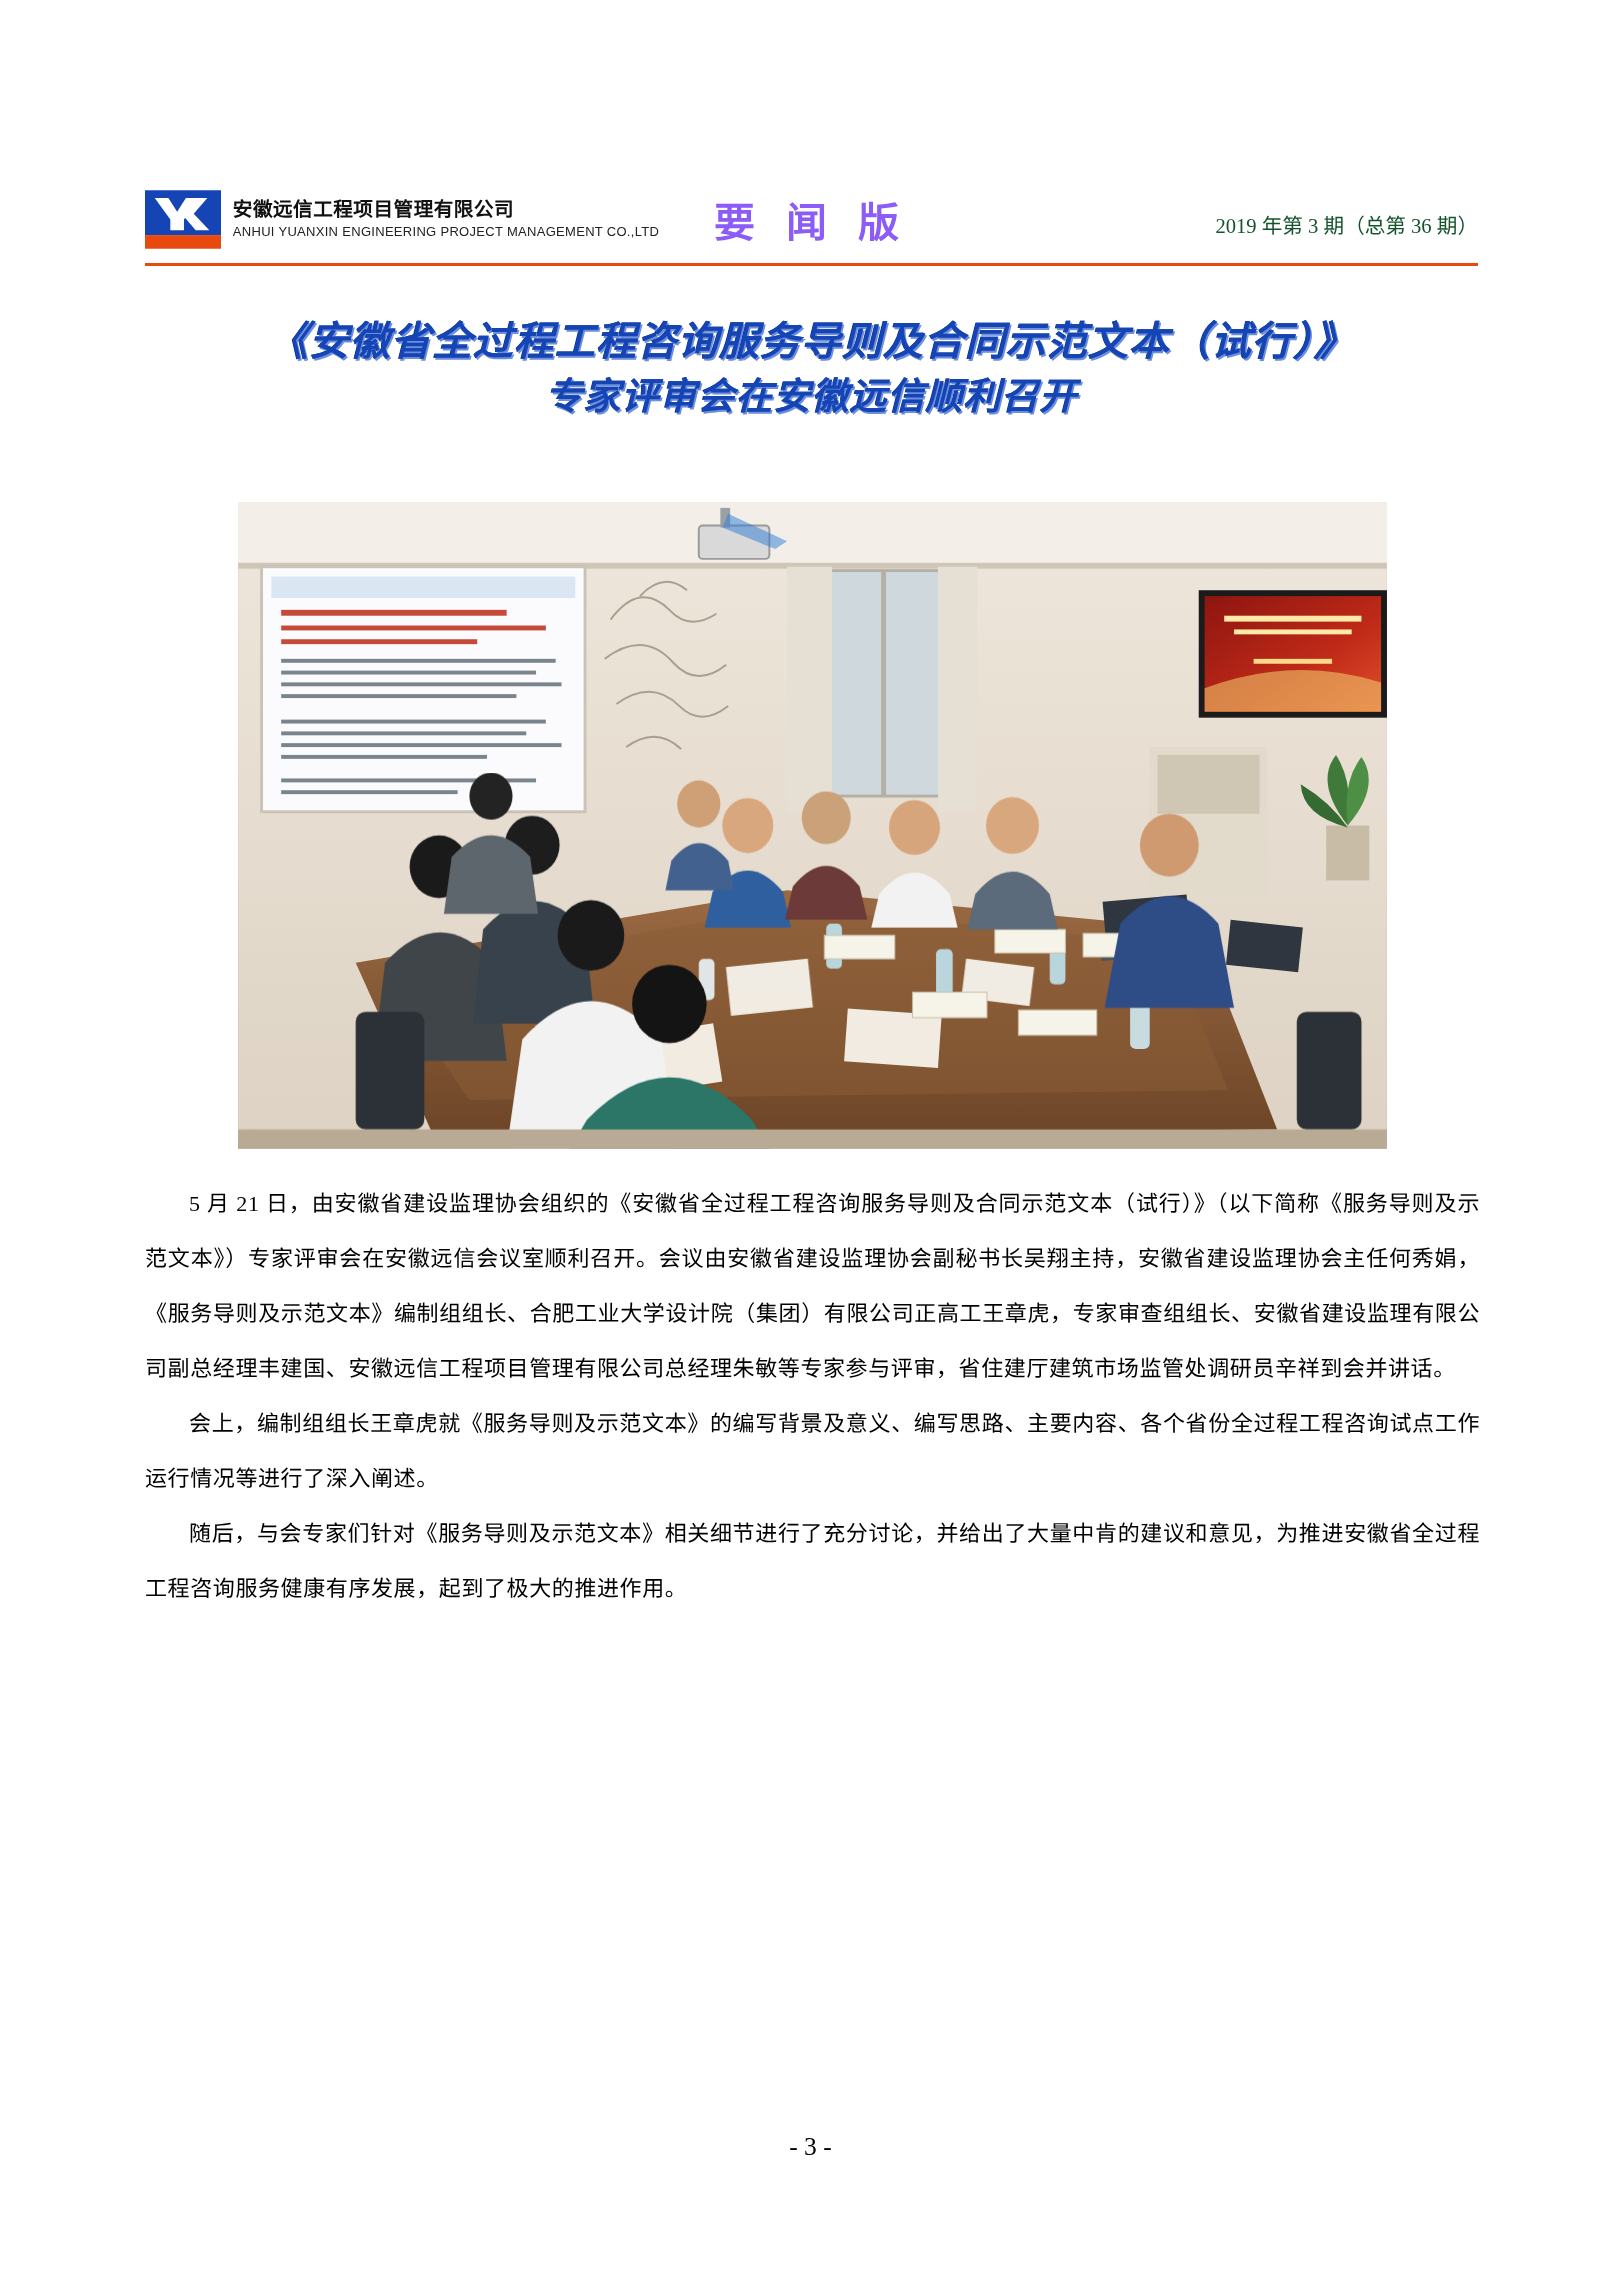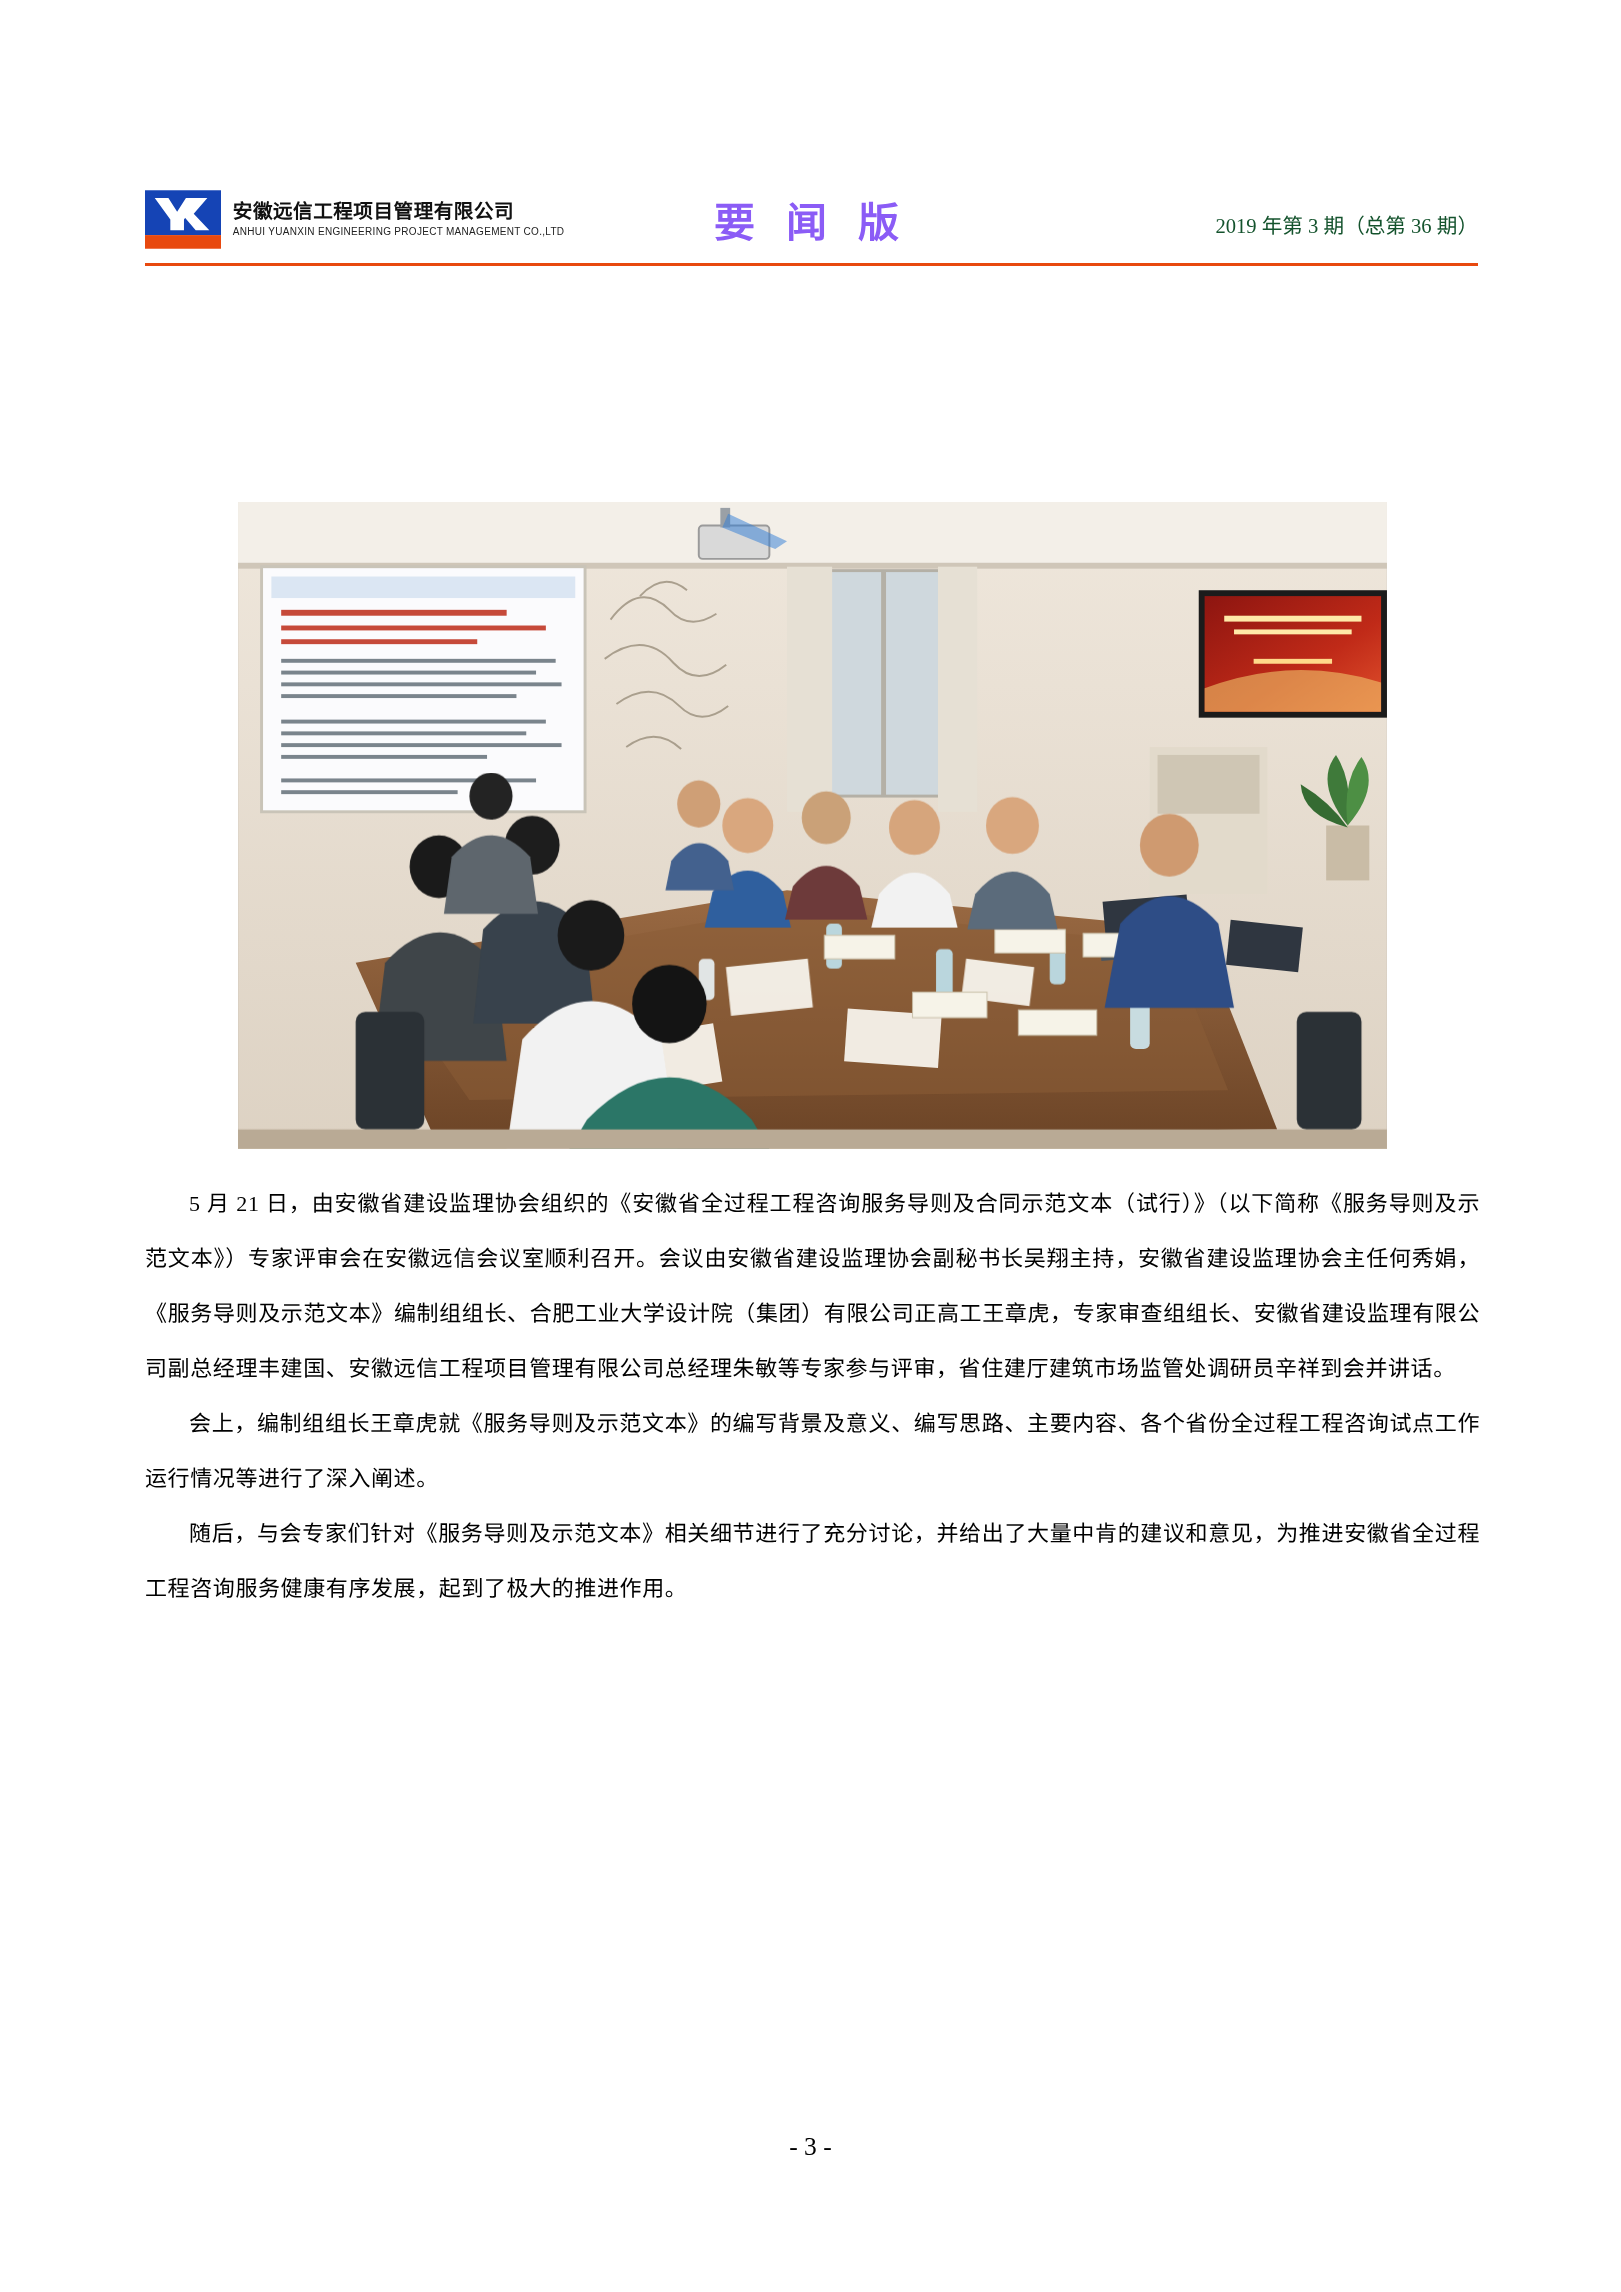--- a/index.html
+++ b/index.html
@@ -56,21 +56,21 @@
   }
   .brand-cn {
     font-family: "Liberation Sans", sans-serif;
     font-size: 19.6px;
     font-weight: 700;
     letter-spacing: 0.5px;
     color: #111;
   }
   .brand-en {
     font-family: "Liberation Sans", sans-serif;
-    font-size: 10px;
+    font-size: 13px;
     letter-spacing: 0.3px;
     color: #222;
     margin-top: 3.9px;
   }
   .masthead-center {
     font-family: "Liberation Sans", sans-serif;
     font-size: 41px;
     font-weight: 700;
     color: #8b5cf6;
     letter-spacing: 9.8px;
@@ -186,20 +186,24 @@
       </div>
     </div>
 
     <div class="masthead-center">要 闻 版</div>
 
     <div class="masthead-right">2019 年第 3 期（总第 36 期）</div>
   </div>
 
   <div class="rule"></div>
 
+  <div class="headline">
+    <div class="headline-line">《安徽省全过程工程咨询服务导则及合同示范文本（试行）》</div>
+    <div class="headline-line second">专家评审会在安徽远信顺利召开</div>
+  </div>
 
   <div class="photo">
     <svg width="1149" height="647" viewBox="0 0 1172 660" xmlns="http://www.w3.org/2000/svg">
       <defs>
         <linearGradient id="wallg" x1="0" y1="0" x2="0" y2="1">
           <stop offset="0%" stop-color="#efe7dc"></stop>
           <stop offset="100%" stop-color="#ddd2c3"></stop>
         </linearGradient>
         <linearGradient id="tableg" x1="0" y1="0" x2="0" y2="1">
           <stop offset="0%" stop-color="#9a6a43"></stop>

